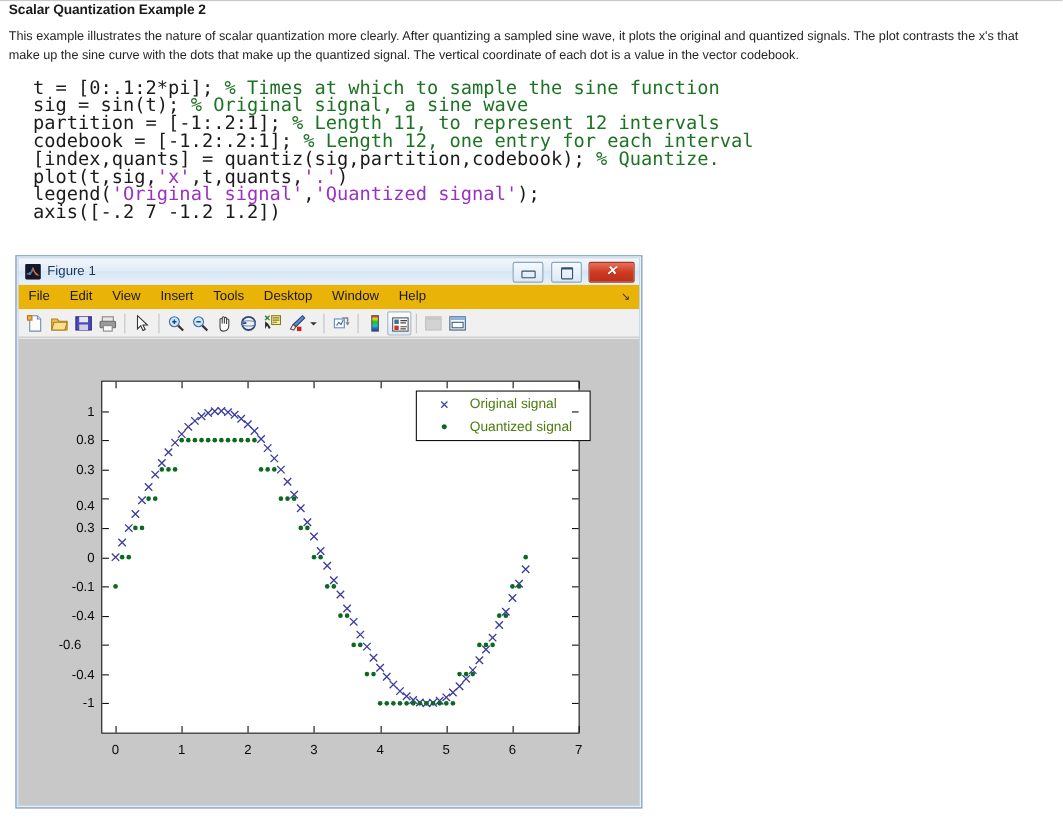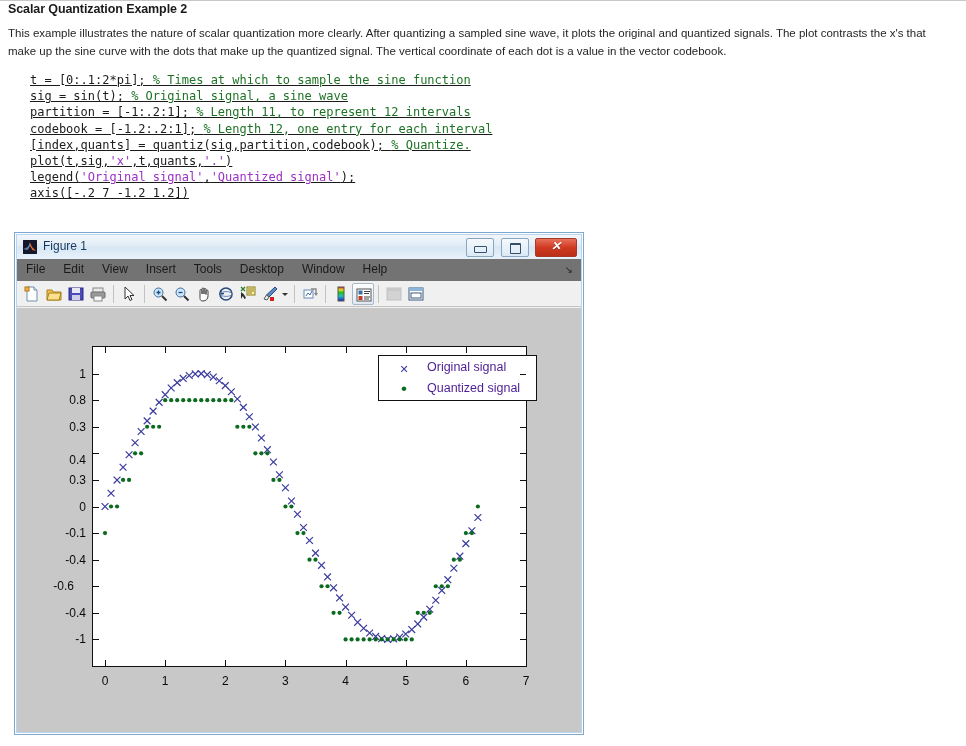--- a/index.html
+++ b/index.html
@@ -22,23 +22,22 @@
     letter-spacing: -0.1px;
   }
   .doc-para {
     position: absolute; left: 8px; top: 24px; width: 946px;
     font-size: 11.5px; color: #252525; line-height: 18px;
   }
   
   .code-block {
     position: absolute; left: 30px; top: 72px;
     font-family: "DejaVu Sans Mono", "Liberation Mono", monospace;
-    font-size: 12px; line-height: 16.2px; color: #1b1b1b;
+    font-size: 17px; line-height: 16.2px; color: #1b1b1b;
     white-space: pre;
-    text-decoration: underline;
   }
   .code-line { white-space: pre; }
   .cmt { color: #1d7324; }
   .str { color: #9b30c4; }
   
   .figwin {
     position: absolute; left: 14px; top: 232px;
     width: 570px; height: 503px;
     border: 1px solid #7ba7d0;
     background: #d4d0c8;
@@ -87,21 +86,21 @@
     border: 1px solid #35506b; border-top-width: 2px; border-radius: 1px;
   }
   .gl-close {
     position: absolute; left: 0; top: 0; right: 0; bottom: 0;
     color: #ffffff; font-size: 12px; font-weight: bold;
     text-align: center; line-height: 15px;
     text-shadow: 0 1px 0 #8e2413;
   }
   .menubar {
     position: absolute; left: 0; top: 24px; right: 0; height: 22px;
-    background: #737373;
+    background: #eab308;
     border-bottom: 1px solid #dcdcdc;
   }
   .menu-item {
     display: inline-block; padding: 3px 9px 3px 9px;
     font-size: 12px; color: #1a1a1a;
   }
   .menu-arrow {
     position: absolute; right: 8px; top: 5px;
     font-size: 10px; color: #2a2a2a;
   }
@@ -178,21 +177,21 @@
     background: #ffffff; border: 1px solid #111111;
     box-sizing: border-box;
   }
   .legend-row { position: absolute; left: 0; width: 100%; height: 21px; }
   .legend-mark {
     position: absolute; left: 10px; top: 0; width: 30px; height: 21px;
     text-align: center; line-height: 21px;
   }
   .legend-lbl {
     position: absolute; left: 48px; top: 0; height: 21px; line-height: 21px;
-    font-size: 12.5px; color: #4c1d95;
+    font-size: 12.5px; color: #4d7c0f;
   }
   .mkx { color: #3b3b9e; font-size: 11px; font-family: "Liberation Sans", sans-serif; }
   .mkd { color: #0a6b1e; font-size: 17px; line-height: 21px; }
   svg.datalayer { position: absolute; left: 0; top: 0; }
 </style>
 </head>
 <body>
 
 <div class="page-border-top"></div>
 

